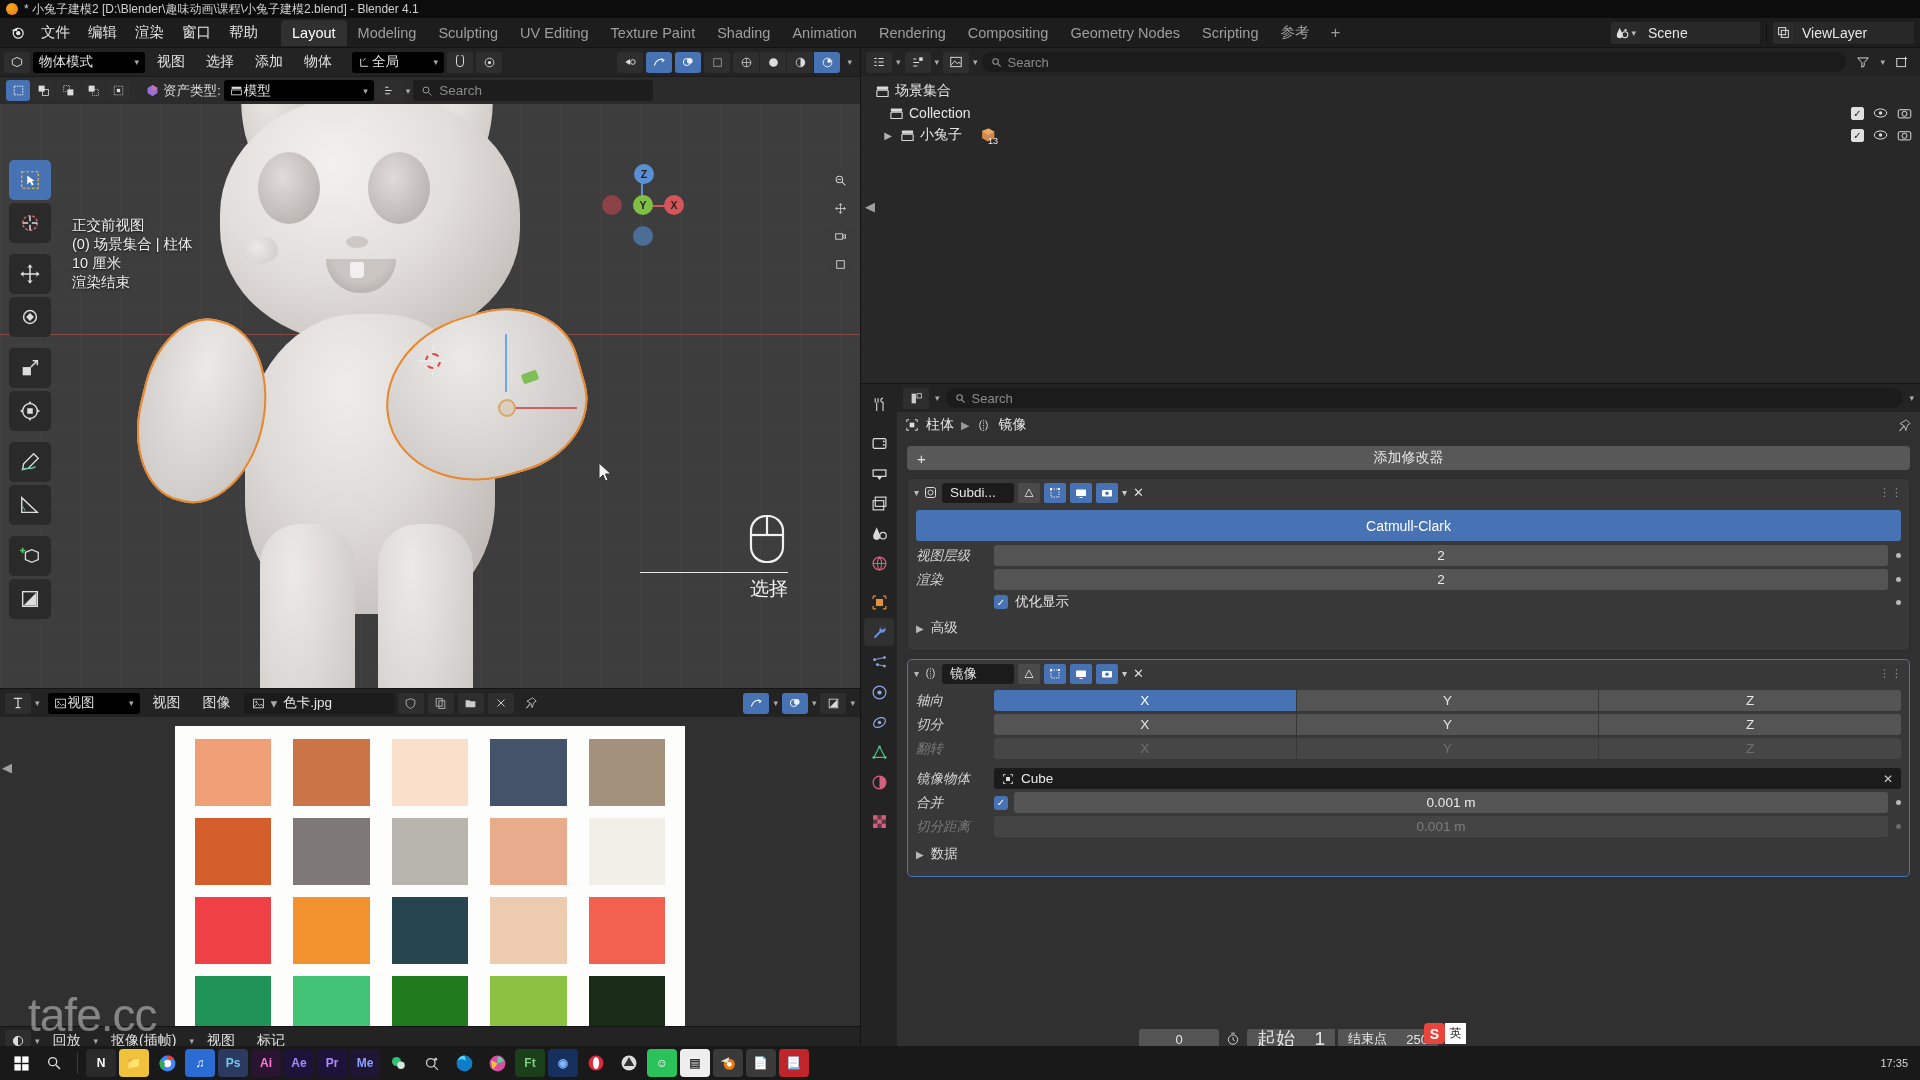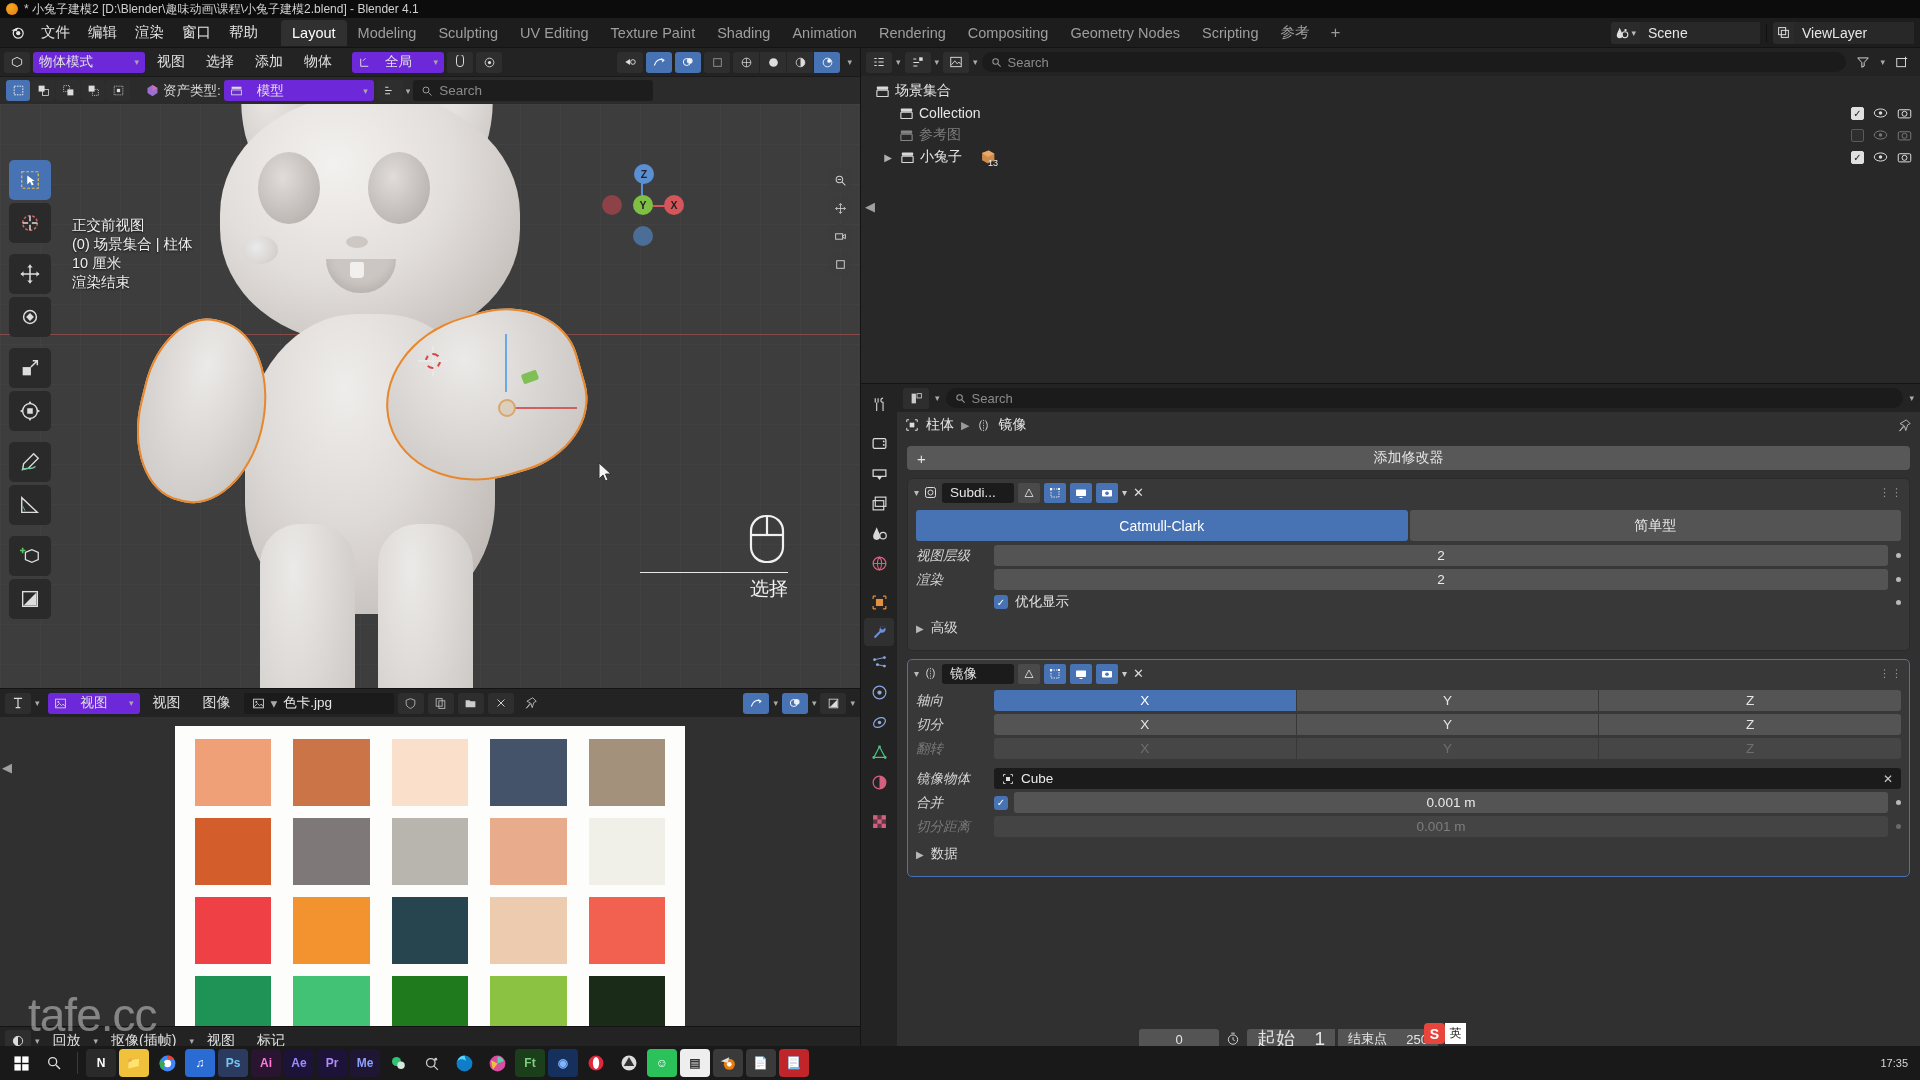--- a/index.html
+++ b/index.html
@@ -37,22 +37,22 @@
   .main{ flex:1; display:flex; min-height:0; }
   .leftcol{ width:860px; display:flex; flex-direction:column; min-width:0;}
   .rightcol{ flex:1; display:flex; flex-direction:column; min-width:0; }
 
   
   .viewport{ position:relative; height:640px; background:#393939; flex:none; }
   .vp-header{ height:28px; background:#232323; display:flex; align-items:center; gap:3px;
     padding:0 4px; position:relative; z-index:6;}
   .vp-header2{ height:28px; background:#2b2b2b; display:flex; align-items:center; gap:3px;
     padding:0 6px; position:relative; z-index:6; border-top:1px solid #1a1a1a;}
-  .dropdown{ background:#6d28d9; border-radius:3px; height:21px; display:flex;align-items:center;
-    padding:0 6px; font-size:13.5px; gap:14px; color:#e0e0e0; }
+  .dropdown{ background:#000000; border-radius:3px; height:21px; display:flex;align-items:center;
+    padding:0 6px; font-size:13.5px; gap:1px; color:#e0e0e0; }
   .dropdown .chev{ font-size:9px; color:#a9a9a9; margin-left:auto;}
   .hitem{ padding:2px 9px; font-size:14px; color:#e0e0e0; border-radius:3px;}
   .btn-ico{ width:26px;height:21px;background:#2e2e2e;border-radius:3px;display:flex;
     align-items:center;justify-content:center;}
   .btn-ico.on{ background:#4772b3; }
   .btn-grp{ display:flex; gap:1px; }
   .btn-grp .btn-ico{ border-radius:0;}
   .btn-grp .btn-ico:first-child{ border-radius:3px 0 0 3px;}
   .btn-grp .btn-ico:last-child{ border-radius:0 3px 3px 0;}
   .sel-modes{ display:flex; gap:1px; }
@@ -831,21 +831,21 @@
           <div class="ol-row" style="padding-left:14px">
             <span class="ic">
               <svg width="15" height="15" viewBox="0 0 24 24">
                   <rect x="3" y="4" width="18" height="5" rx="1" fill="#d8d8d8"></rect>
                   <rect x="3" y="10" width="18" height="10" rx="1" fill="none" stroke="#d8d8d8" stroke-width="1.8"></rect>
                 </svg>
             </span>
             <span>场景集合</span>
           </div>
 
-          <div class="ol-row" style="padding-left:38px">
+          <div class="ol-row" style="padding-left:28px">
             <span class="ic">
               <svg width="15" height="15" viewBox="0 0 24 24">
                   <rect x="3" y="4" width="18" height="5" rx="1" fill="#d8d8d8"></rect>
                   <rect x="3" y="10" width="18" height="10" rx="1" fill="none" stroke="#d8d8d8" stroke-width="1.8"></rect>
                 </svg>
             </span>
             <span>Collection</span>
             <span class="ol-icons">
               <span class="cb on">✓</span>
               <span class="ic">
@@ -856,44 +856,20 @@
               </span>
               <span class="ic">
                 <svg width="15" height="13" viewBox="0 0 24 20">
                     <rect x="2" y="4" width="20" height="13" rx="2" fill="none" stroke="#ddd" stroke-width="1.6"></rect>
                     <circle cx="12" cy="10.5" r="4" fill="none" stroke="#ddd" stroke-width="1.6"></circle>
                   </svg>
               </span>
             </span>
           </div>
 
-          <div class="ol-row dim" style="padding-left:38px">
-            <span class="ic">
-              <svg width="15" height="15" viewBox="0 0 24 24">
-                  <rect x="3" y="4" width="18" height="5" rx="1" fill="#858585"></rect>
-                  <rect x="3" y="10" width="18" height="10" rx="1" fill="none" stroke="#858585" stroke-width="1.8"></rect>
-                </svg>
-            </span>
-            <span>参考图</span>
-            <span class="ol-icons">
-              <span class="cb"></span>
-              <span class="ic">
-                <svg width="15" height="12" viewBox="0 0 24 18">
-                    <ellipse cx="12" cy="9" rx="10" ry="6.5" fill="none" stroke="#777" stroke-width="1.6"></ellipse>
-                    <circle cx="12" cy="9" r="2.8" fill="#777"></circle>
-                  </svg>
-              </span>
-              <span class="ic">
-                <svg width="15" height="13" viewBox="0 0 24 20">
-                    <rect x="2" y="4" width="20" height="13" rx="2" fill="none" stroke="#777" stroke-width="1.6"></rect>
-                    <circle cx="12" cy="10.5" r="4" fill="none" stroke="#777" stroke-width="1.6"></circle>
-                  </svg>
-              </span>
-            </span>
-          </div>
 
           <div class="ol-row" style="padding-left:20px">
             <span class="arrow">▶</span>
             <span class="ic">
               <svg width="15" height="15" viewBox="0 0 24 24">
                   <rect x="3" y="4" width="18" height="5" rx="1" fill="#d8d8d8"></rect>
                   <rect x="3" y="10" width="18" height="10" rx="1" fill="none" stroke="#d8d8d8" stroke-width="1.8"></rect>
                 </svg>
             </span>
             <span>小兔子</span>
@@ -1105,21 +1081,20 @@
                       <rect x="2" y="6" width="20" height="13" rx="2" fill="#fff"></rect>
                       <circle cx="12" cy="12.5" r="3.6" fill="#4772b3"></circle>
                     </svg>
                 </span>
                 <span class="chev" style="color:#ccc;font-size:10px">▾</span>
                 <span class="ic" style="color:#ddd;font-size:13px;padding:0 2px">✕</span>
                 <span class="dots">⋮⋮</span>
               </div>
               <div class="twobtn">
                 <span class="b on">Catmull-Clark</span>
-                <span class="b">简单型</span>
               </div>
               <div class="row">
                 <span class="lab">视图层级</span>
                 <span class="field">2</span>
                 <span class="dot"></span>
               </div>
               <div class="row">
                 <span class="lab">渲染</span>
                 <span class="field">2</span>
                 <span class="dot"></span>

